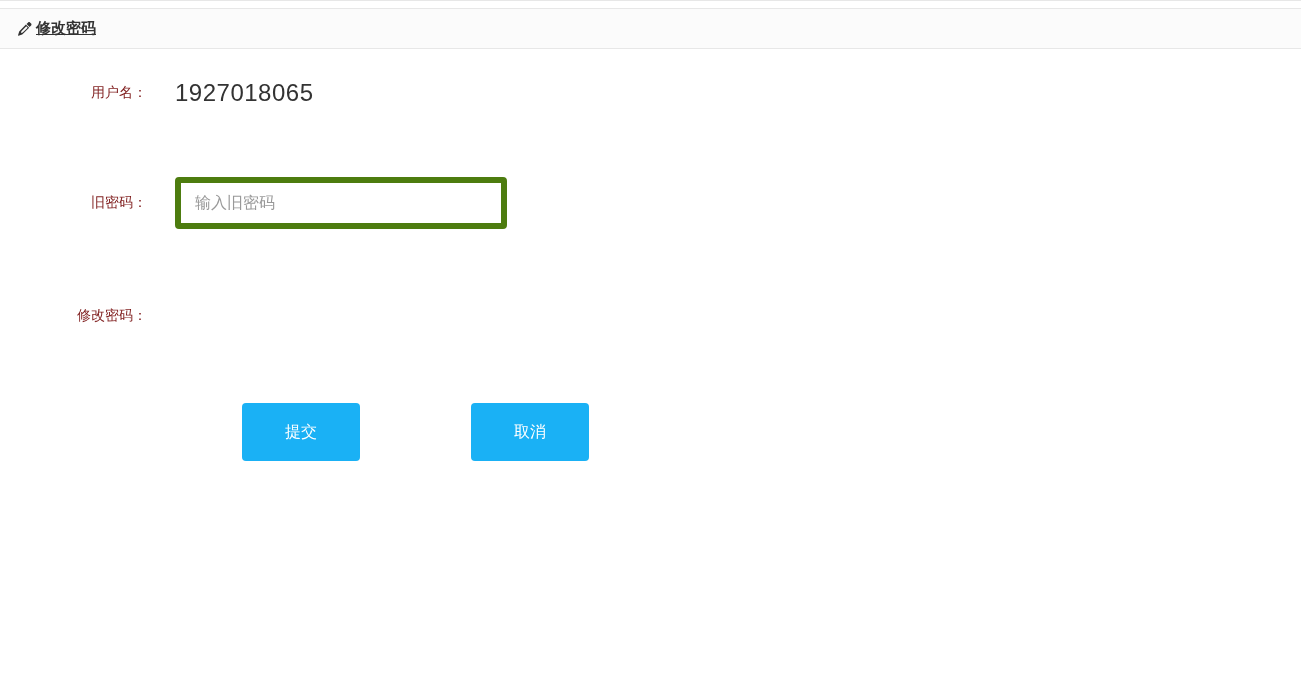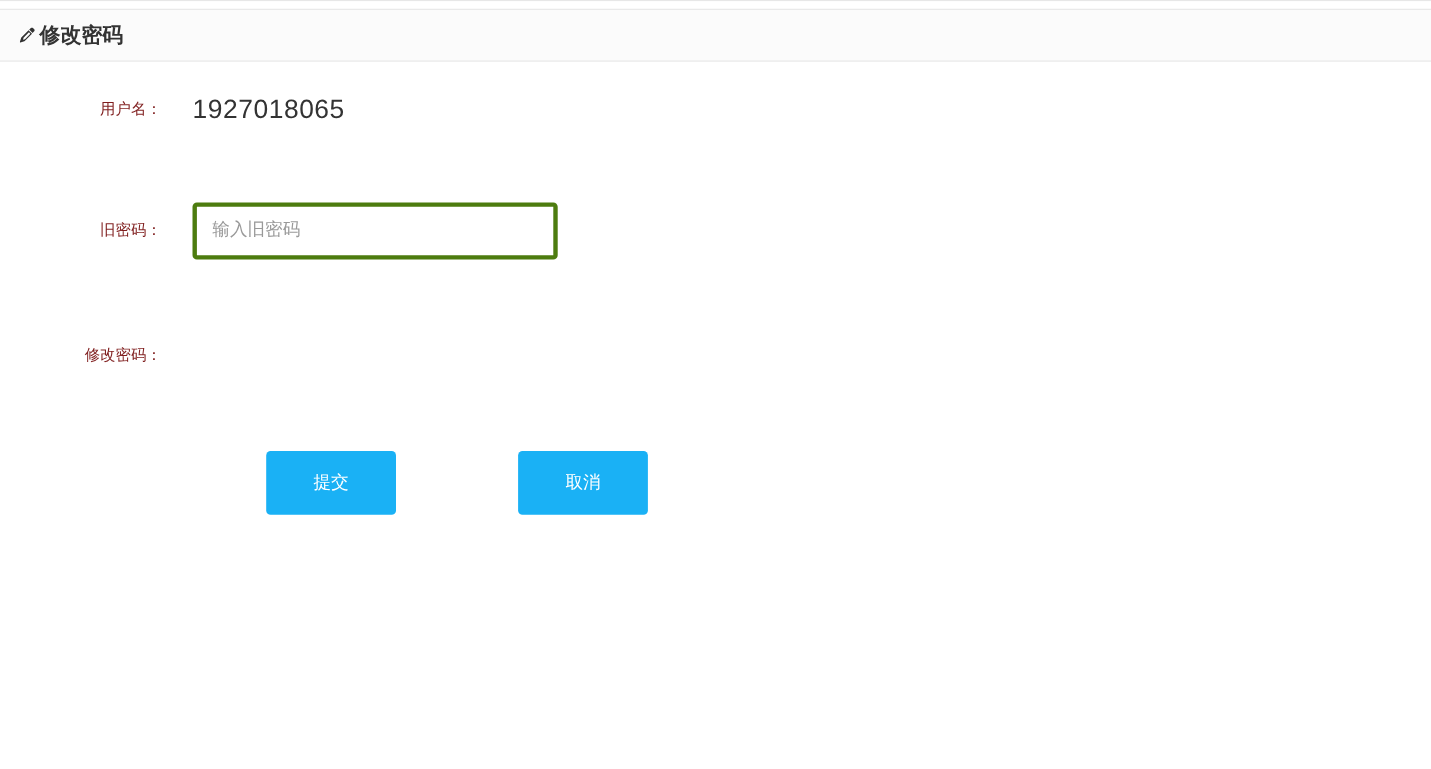--- a/index.html
+++ b/index.html
@@ -29,23 +29,24 @@
       margin-right: 4px;
       display: inline-flex;
       align-items: center;
     }
     .panel-header .icon svg {
       width: 14px;
       height: 14px;
       fill: #333;
     }
     .panel-header .title {
-      font-size: 19px;
+      font-size: 15px;
       font-weight: bold;
       color: #333;
+      text-decoration: underline;
     }
     .form-area {
       padding: 30px 20px 20px 20px;
     }
     .form-row {
       display: flex;
       align-items: center;
       margin-bottom: 78px;
     }
     .form-row:first-child {
@@ -61,21 +62,21 @@
     .form-value-static {
       font-size: 24px;
       color: #333;
       padding-left: 20px;
       letter-spacing: 0.5px;
     }
     .form-input {
       margin-left: 20px;
       width: 332px;
       height: 52px;
-      border: 4px solid #4d7c0f;
+      border: 6px solid #4d7c0f;
       border-radius: 4px;
       padding: 0 14px;
       font-size: 16px;
       color: #555;
       outline: none;
     }
     .form-input::placeholder {
       color: #999;
       font-size: 16px;
     }

